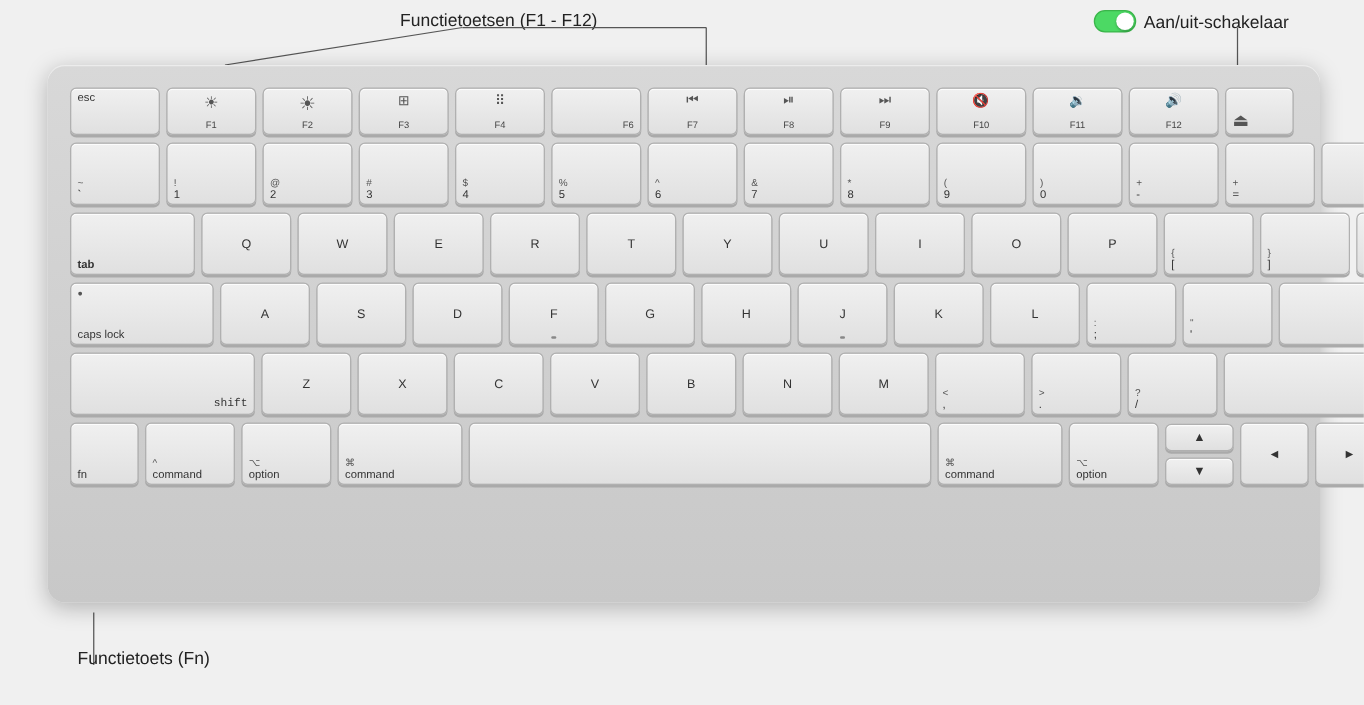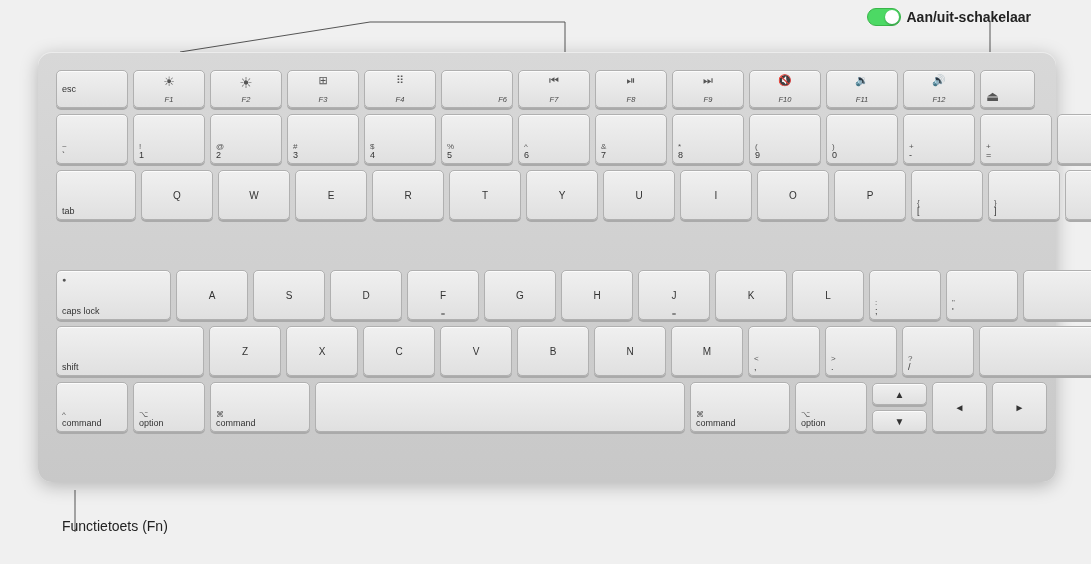--- a/index.html
+++ b/index.html
@@ -38,21 +38,20 @@
 
     .label-toggle {
       position: absolute;
       right: 60px;
       top: 8px;
       font-size: 14px;
       color: #222;
       display: flex;
       align-items: center;
       gap: 6px;
-      font-weight: bold;
     }
 
     .toggle-switch {
       width: 34px;
       height: 18px;
       background: #4cd964;
       border-radius: 9px;
       position: relative;
       display: inline-block;
       border: 1px solid #3ab54a;
@@ -146,48 +145,48 @@
     .row-zxcv .key { height: 50px; }
     .row-bottom .key { height: 50px; }
 
     
     .key-std { width: 72px; }
     .key-fn-std { width: 72px; }
 
     
     .key-esc { width: 72px; }
     .key-delete { width: 100px; }
-    .key-tab { width: 80px; }
+    .key-tab { width: 100px; font-weight: bold; }
     .key-caps { width: 115px; }
     .key-return { width: 115px; }
     .key-shift-l { width: 148px; }
     .key-shift-r { width: 148px; }
     .key-fn-key { width: 55px; }
     .key-control { width: 72px; }
     .key-option { width: 72px; }
     .key-command-l { width: 100px; }
     .key-spacebar { width: 370px; }
     .key-command-r { width: 100px; }
     .key-option-r { width: 72px; }
 
     .key-label-small {
       font-size: 7.5px;
       color: #444;
-      font-style: italic;
     }
 
     .key-cmd-symbol {
       font-size: 13px;
     }
   </style>
 </head>
 <body>
 
 <div class="diagram-container">
 
+  <div class="label-fkeys">Functietoetsen (F1 - F12)</div>
 
   <div class="label-toggle">
     <span class="toggle-switch"></span>
     <span>Aan/uit-schakelaar</span>
   </div>
 
   <svg style="position:absolute;top:0;left:0;width:1091px;height:564px;pointer-events:none;">
 
     <line x1="370" y1="22" x2="180" y2="52" stroke="#555" stroke-width="1"></line>
 
@@ -197,21 +196,21 @@
 
     <line x1="990" y1="22" x2="990" y2="52" stroke="#555" stroke-width="1"></line>
 
     <line x1="75" y1="490" x2="75" y2="532" stroke="#555" stroke-width="1"></line>
   </svg>
 
   <div class="keyboard">
     <div class="key-rows">
 
       <div class="key-row row-fn">
-        <div class="key key-esc" style="justify-content:center;">
+        <div class="key key-esc" style="justify-content:flex-start;">
           <span class="key-bottom">esc</span>
         </div>
         <div class="key key-fn-std" style="align-items:center;justify-content:space-between;">
           <span class="key-icon" style="align-self:center;font-size:13px;">☀</span>
           <span class="key-label-small">F1</span>
         </div>
         <div class="key key-fn-std" style="align-items:center;justify-content:space-between;">
           <span class="key-icon" style="align-self:center;font-size:15px;">☀</span>
           <span class="key-label-small">F2</span>
         </div>
@@ -355,21 +354,21 @@
           <span class="key-top">}</span>
           <span class="key-bottom">]</span>
         </div>
         <div class="key key-std">
           
           
         </div>
       </div>
 
       <div class="key-row row-asdf">
-        <div class="key key-caps" style="align-items:flex-start;justify-content:flex-end;margin-top:44px;">
+        <div class="key key-caps" style="align-items:flex-start;justify-content:flex-end;">
           <span style="font-size:7px;color:#555;position:absolute;top:5px;left:5px;">●</span>
           <span class="key-bottom">caps lock</span>
         </div>
         <div class="key key-std" style="align-items:center;justify-content:center;">
           <span class="key-center">A</span>
         </div>
         <div class="key key-std" style="align-items:center;justify-content:center;">
           <span class="key-center">S</span>
         </div>
         <div class="key key-std" style="align-items:center;justify-content:center;">
@@ -402,21 +401,21 @@
         <div class="key key-std">
           <span class="key-top">"</span>
           <span class="key-bottom">'</span>
         </div>
         <div class="key key-return" style="justify-content:flex-end;align-items:flex-end;">
           
         </div>
       </div>
 
       <div class="key-row row-zxcv">
-        <div class="key key-shift-l" style="justify-content:flex-end;align-items:flex-start;">
+        <div class="key key-shift-l" style="justify-content:flex-end;align-items:flex-end;font-family:Liberation Mono, monospace;">
           <span class="key-bottom">shift</span>
         </div>
         <div class="key key-std" style="align-items:center;justify-content:center;">
           <span class="key-center">Z</span>
         </div>
         <div class="key key-std" style="align-items:center;justify-content:center;">
           <span class="key-center">X</span>
         </div>
         <div class="key key-std" style="align-items:center;justify-content:center;">
           <span class="key-center">C</span>
@@ -444,20 +443,23 @@
         <div class="key key-std">
           <span class="key-top">?</span>
           <span class="key-bottom">/</span>
         </div>
         <div class="key key-shift-r" style="justify-content:flex-end;align-items:flex-end;">
           
         </div>
       </div>
 
       <div class="key-row row-bottom" style="align-items:flex-end;">
+        <div class="key key-fn-key" style="justify-content:flex-end;align-items:flex-start;">
+          <span class="key-bottom">fn</span>
+        </div>
         <div class="key key-control">
           <span class="key-top">^</span>
           <span class="key-bottom">command</span>
         </div>
         <div class="key key-option">
           <span class="key-top">⌥</span>
           <span class="key-bottom">option</span>
         </div>
         <div class="key key-command-l">
           <span class="key-top key-cmd-symbol">⌘</span>

